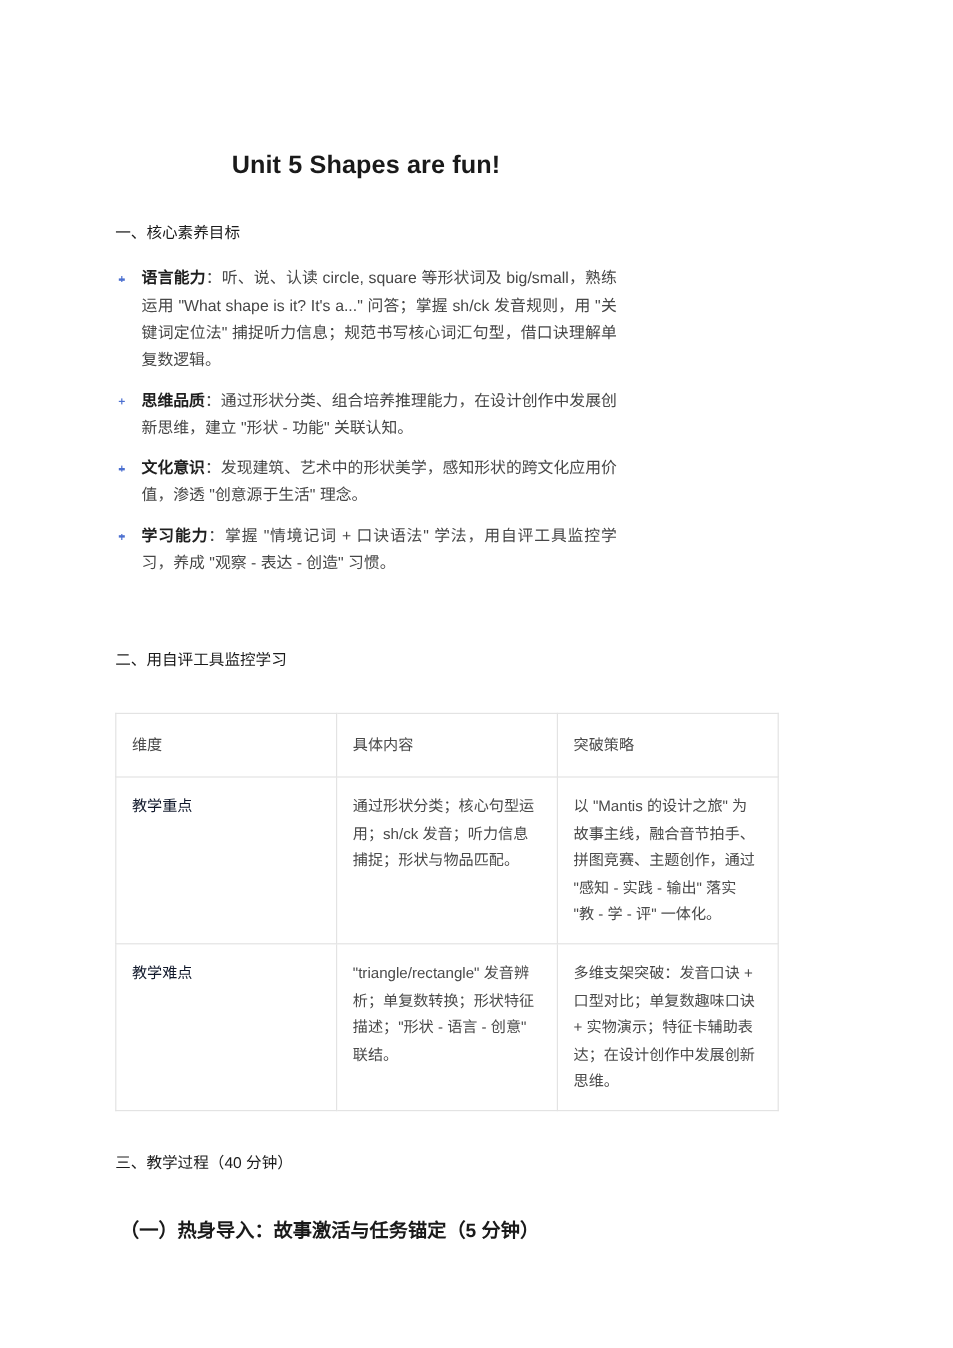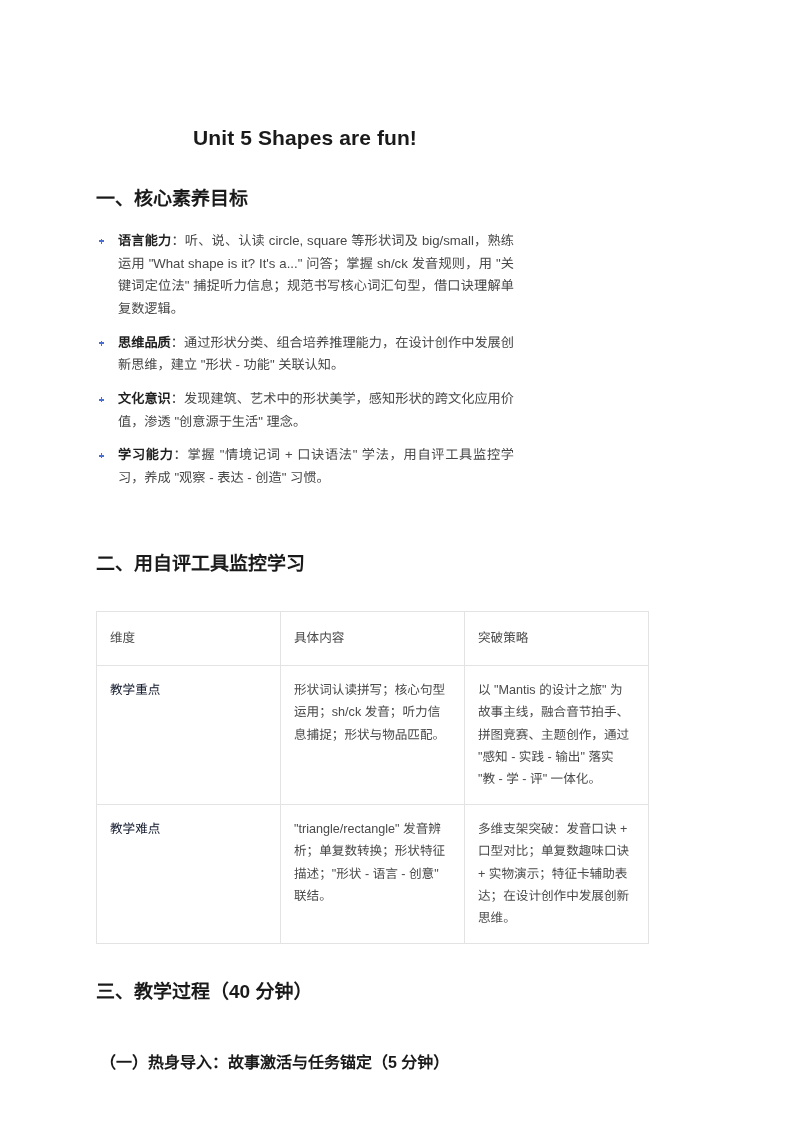--- a/index.html
+++ b/index.html
@@ -31,28 +31,28 @@
     font-size: 21px;
     font-weight: bold;
     color: #1a1a1a;
     letter-spacing: 0.1px;
     line-height: 1.3;
   }
 
   
   .h2 {
     margin: 34px 0 0 0;
-    font-size: 19px;
-    font-weight: bold;
+    font-size: 13px;
+    font-weight: normal;
     color: #1a1a1a;
     line-height: 1.45;
   }
   .h2.gap-big { margin-top: 60px; }
   .h3 {
-    margin: 46px 0 0 0;
+    margin: 36px 0 0 0;
     font-size: 16px;
     font-weight: bold;
     color: #1a1a1a;
     line-height: 1.5;
     padding-left: 4px;
   }
 
   
   ul.bullets {
     list-style: none;
@@ -169,21 +169,21 @@
     <thead>
       <tr>
         <th>维度</th>
         <th>具体内容</th>
         <th>突破策略</th>
       </tr>
     </thead>
     <tbody>
       <tr>
         <td class="dim">教学重点</td>
-        <td>形状词认读拼写；核心句型运用；sh/ck 发音；听力信息捕捉；形状与物品匹配。</td>
+        <td>通过形状分类；核心句型运用；sh/ck 发音；听力信息捕捉；形状与物品匹配。</td>
         <td>以 "Mantis 的设计之旅" 为故事主线，融合音节拍手、拼图竞赛、主题创作，通过 "感知 - 实践 - 输出" 落实 "教 - 学 - 评" 一体化。</td>
       </tr>
       <tr>
         <td class="dim">教学难点</td>
         <td>"triangle/rectangle" 发音辨析；单复数转换；形状特征描述；"形状 - 语言 - 创意" 联结。</td>
         <td>多维支架突破：发音口诀 + 口型对比；单复数趣味口诀 + 实物演示；特征卡辅助表达；在设计创作中发展创新思维。</td>
       </tr>
     </tbody>
   </table>
 

